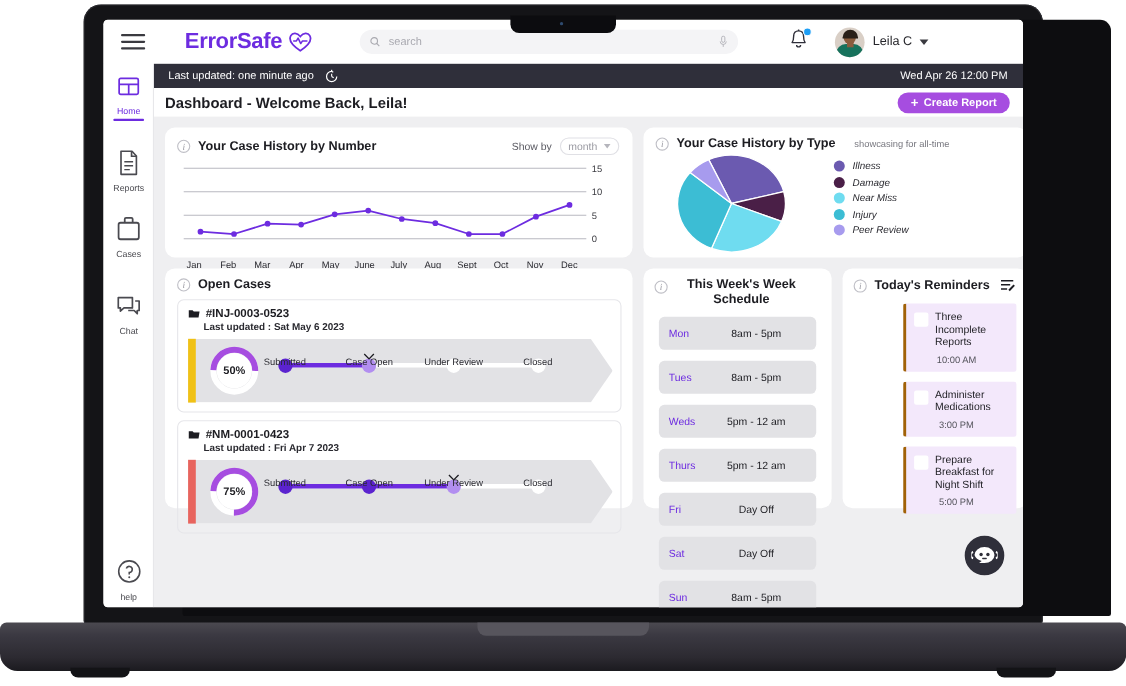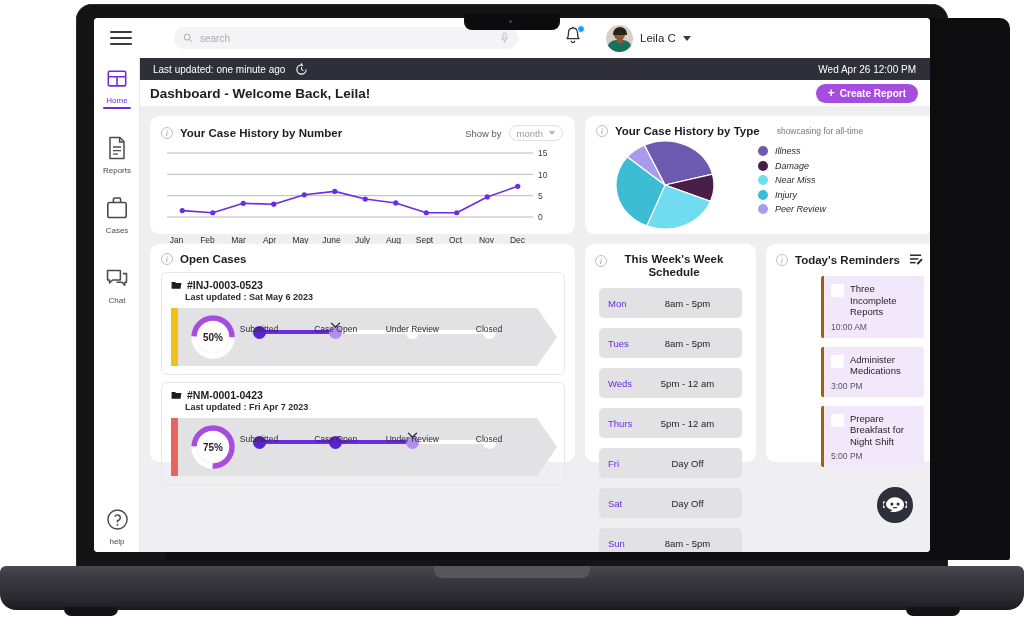--- a/index.html
+++ b/index.html
@@ -219,21 +219,21 @@
   #rem-card { height: 218px; padding: 9px 10px 0 10px; }
   .rem-item {
     background:#f3e8fb; border-left: 3px solid #a16207; border-radius: 2px;
     padding: 7px 16px 6px 7px; margin-bottom: 9px; position: relative; margin-left: 45px;
   }
   .rem-cb {
     width:13px; height:13px; background:#fff; border-radius:2px;
     position:absolute; left:7px; top:8px;
   }
   .rem-text { font-size:9.5px; color:#1d1d22; margin-left: 19px; line-height: 11.5px; }
-  .rem-time { font-size:8.5px; color:#55555d; text-align:left; margin-top:4px; }
+  .rem-time { font-size:8.5px; color:#55555d; text-align:center; margin-top:4px; }
 
   
   .tips {
     position:absolute; left:10px; bottom:9px; width: 768px; height: 33px;
     background:#6d2ce0; border-radius:17px; display:flex; align-items:center;
   }
   .tips-left {
     width: 148px; display:flex; align-items:center; justify-content:center; gap:8px;
     color:#fff; font-size:10.5px; font-weight:bold;
     border-right:1.5px solid #9a73ee; height:22px;
@@ -256,20 +256,27 @@
   </div>
   <div class="notch"></div>
 
   <div id="screen">
 
     <div class="topbar">
       <div class="hamburger">
         <span></span>
           <span></span>
           <span></span>
+      </div>
+      <div class="brand">
+        <span class="brand-text">ErrorSafe</span>
+        <svg width="24" height="20" viewBox="0 0 24 20">
+          <path d="M12 18.2 C3.2 12.4 1.6 7.6 3.4 4.4 C5 1.6 9.2 1.6 12 5.2 C14.8 1.6 19 1.6 20.6 4.4 C22.4 7.6 20.8 12.4 12 18.2 Z" fill="none" stroke="#6d2ce0" stroke-width="1.6"></path>
+          <polyline points="5.5,9.2 8.5,9.2 10,6.6 12.4,11.6 14,9.2 18.5,9.2" fill="none" stroke="#6d2ce0" stroke-width="1.4" stroke-linejoin="round"></polyline>
+        </svg>
       </div>
       <div class="searchbar">
         <svg width="10" height="10" viewBox="0 0 12 12">
           <circle cx="5" cy="5" r="3.6" fill="none" stroke="#a9a9b0" stroke-width="1.2"></circle>
           <line x1="7.8" y1="7.8" x2="10.6" y2="10.6" stroke="#a9a9b0" stroke-width="1.2"></line>
         </svg>
         <span class="ph">search</span>
         <svg width="9" height="12" viewBox="0 0 10 14">
           <rect x="3.3" y="1" width="3.4" height="6.6" rx="1.7" fill="none" stroke="#b2b2b9" stroke-width="1"></rect>
           <path d="M1.8 6.6 a3.2 3.2 0 0 0 6.4 0" fill="none" stroke="#b2b2b9" stroke-width="1"></path>

